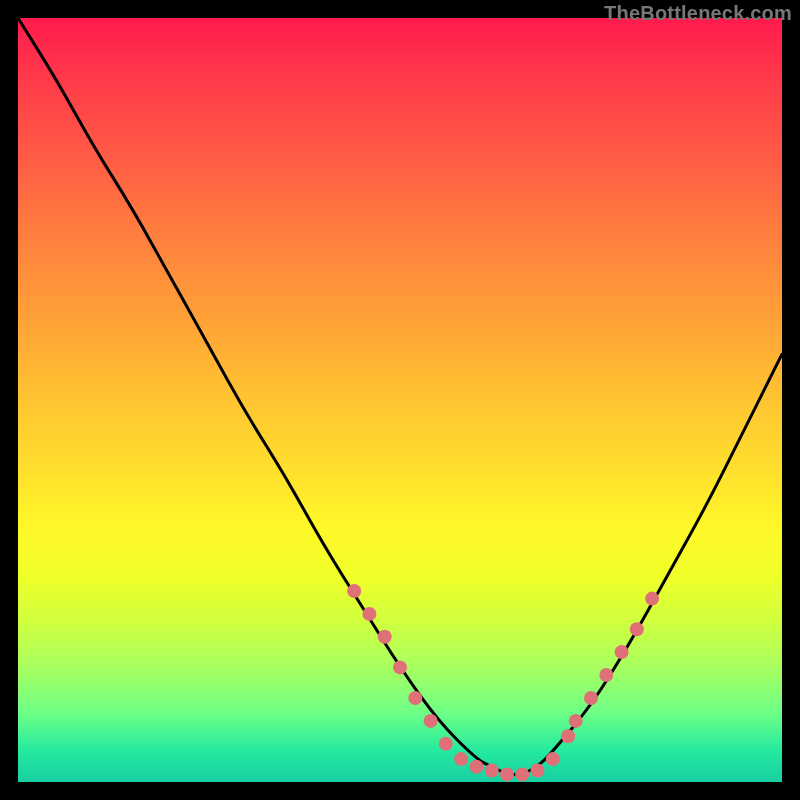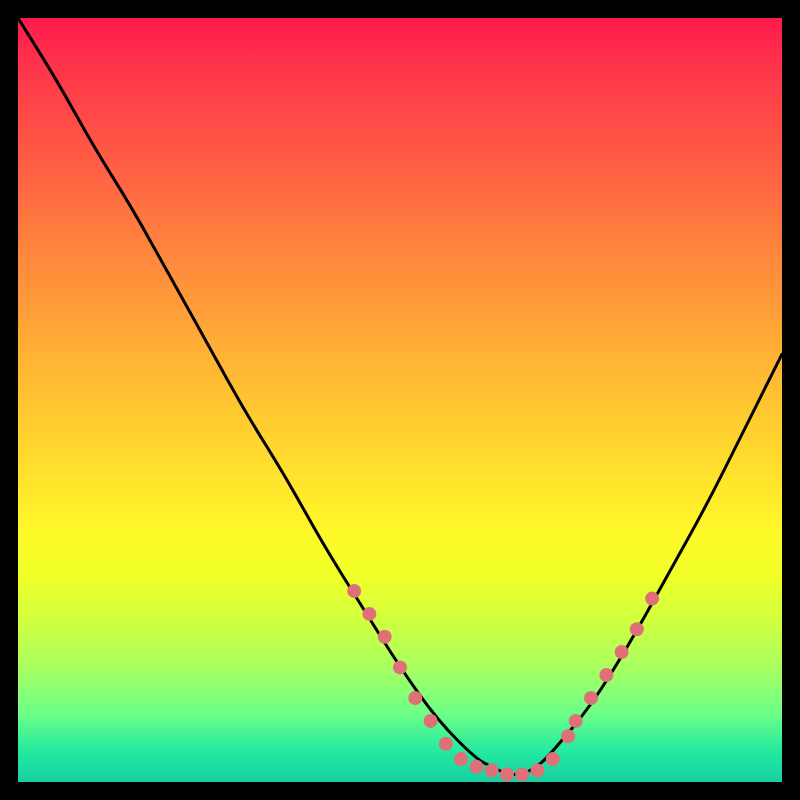--- a/index.html
+++ b/index.html
@@ -90,13 +90,14 @@
           <circle cx="557.7" cy="702.9" r="7" fill="#e07078"></circle>
           <circle cx="573.0" cy="680.0" r="7" fill="#e07078"></circle>
           <circle cx="588.3" cy="657.0" r="7" fill="#e07078"></circle>
           <circle cx="603.6" cy="634.1" r="7" fill="#e07078"></circle>
           <circle cx="618.8" cy="611.2" r="7" fill="#e07078"></circle>
           <circle cx="634.1" cy="580.6" r="7" fill="#e07078"></circle>
         </g>
     </svg>
   </div>
 
+  <div class="watermark">TheBottleneck.com</div>
 </div>
 
 </body></html>

